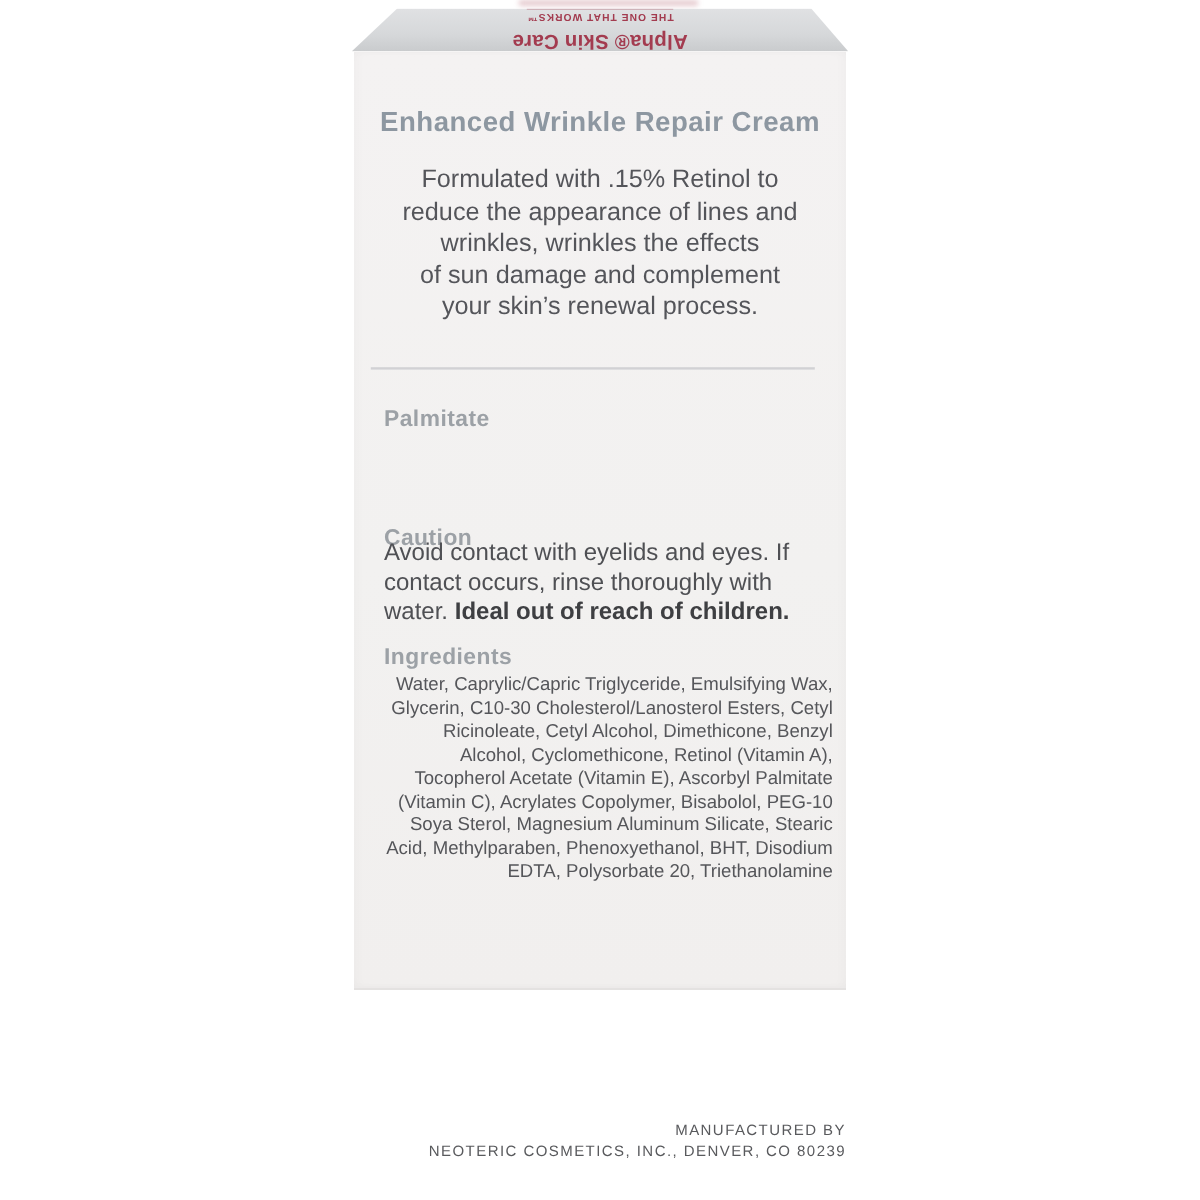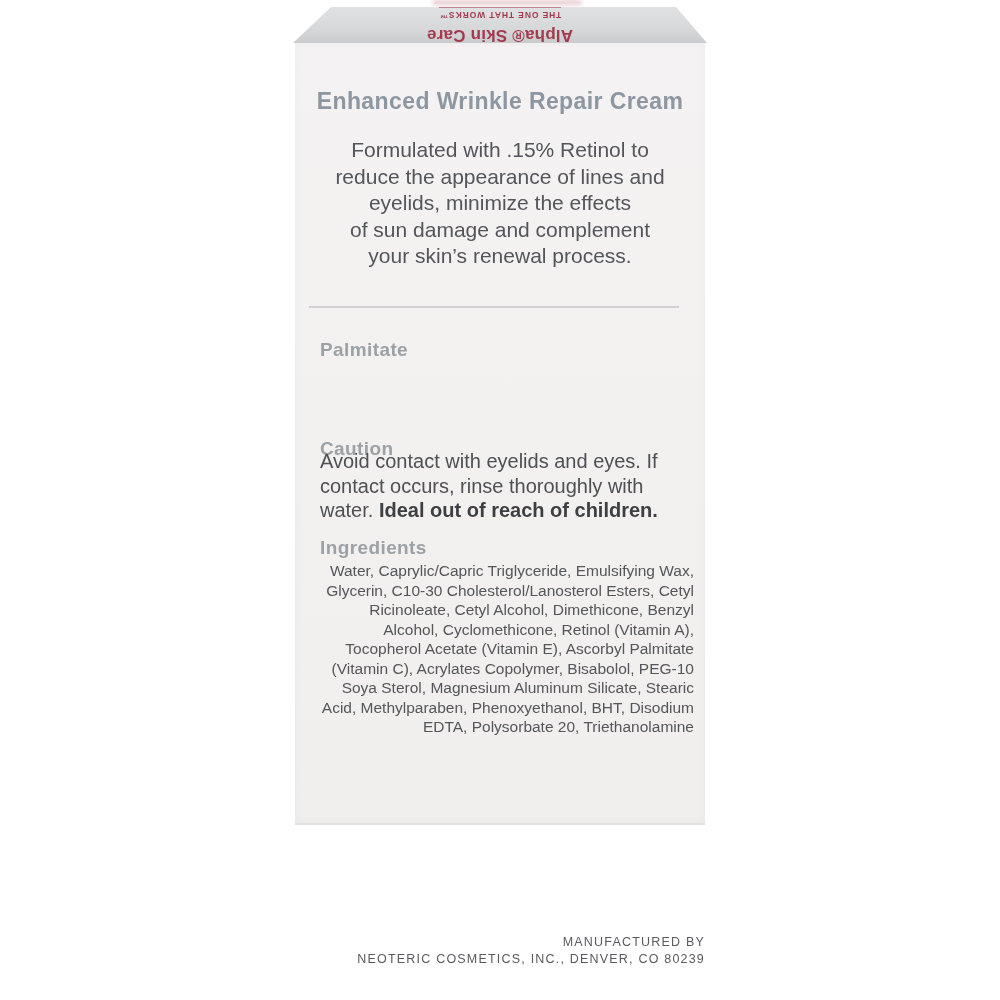--- a/index.html
+++ b/index.html
@@ -72,21 +72,21 @@
       </div>
     </div>
   </div>
 
   <div class="box-front">
 
     <div class="title">Enhanced Wrinkle Repair Cream</div>
 
     <div class="desc pre">Formulated with .15% Retinol to
 reduce the appearance of lines and
-eyelids, minimize the effects
+wrinkles, wrinkles the effects
 of sun damage and complement
 your skin’s renewal process.</div>
 
     <div class="divider"></div>
 
     <div class="sec-head dir-head">Palmitate</div>
 
     <div class="sec-head caut-head">Caution</div>
     <div class="sec-body pre caut-body"><span>Avoid contact with eyelids and eyes. If
 contact occurs, rinse thoroughly with

